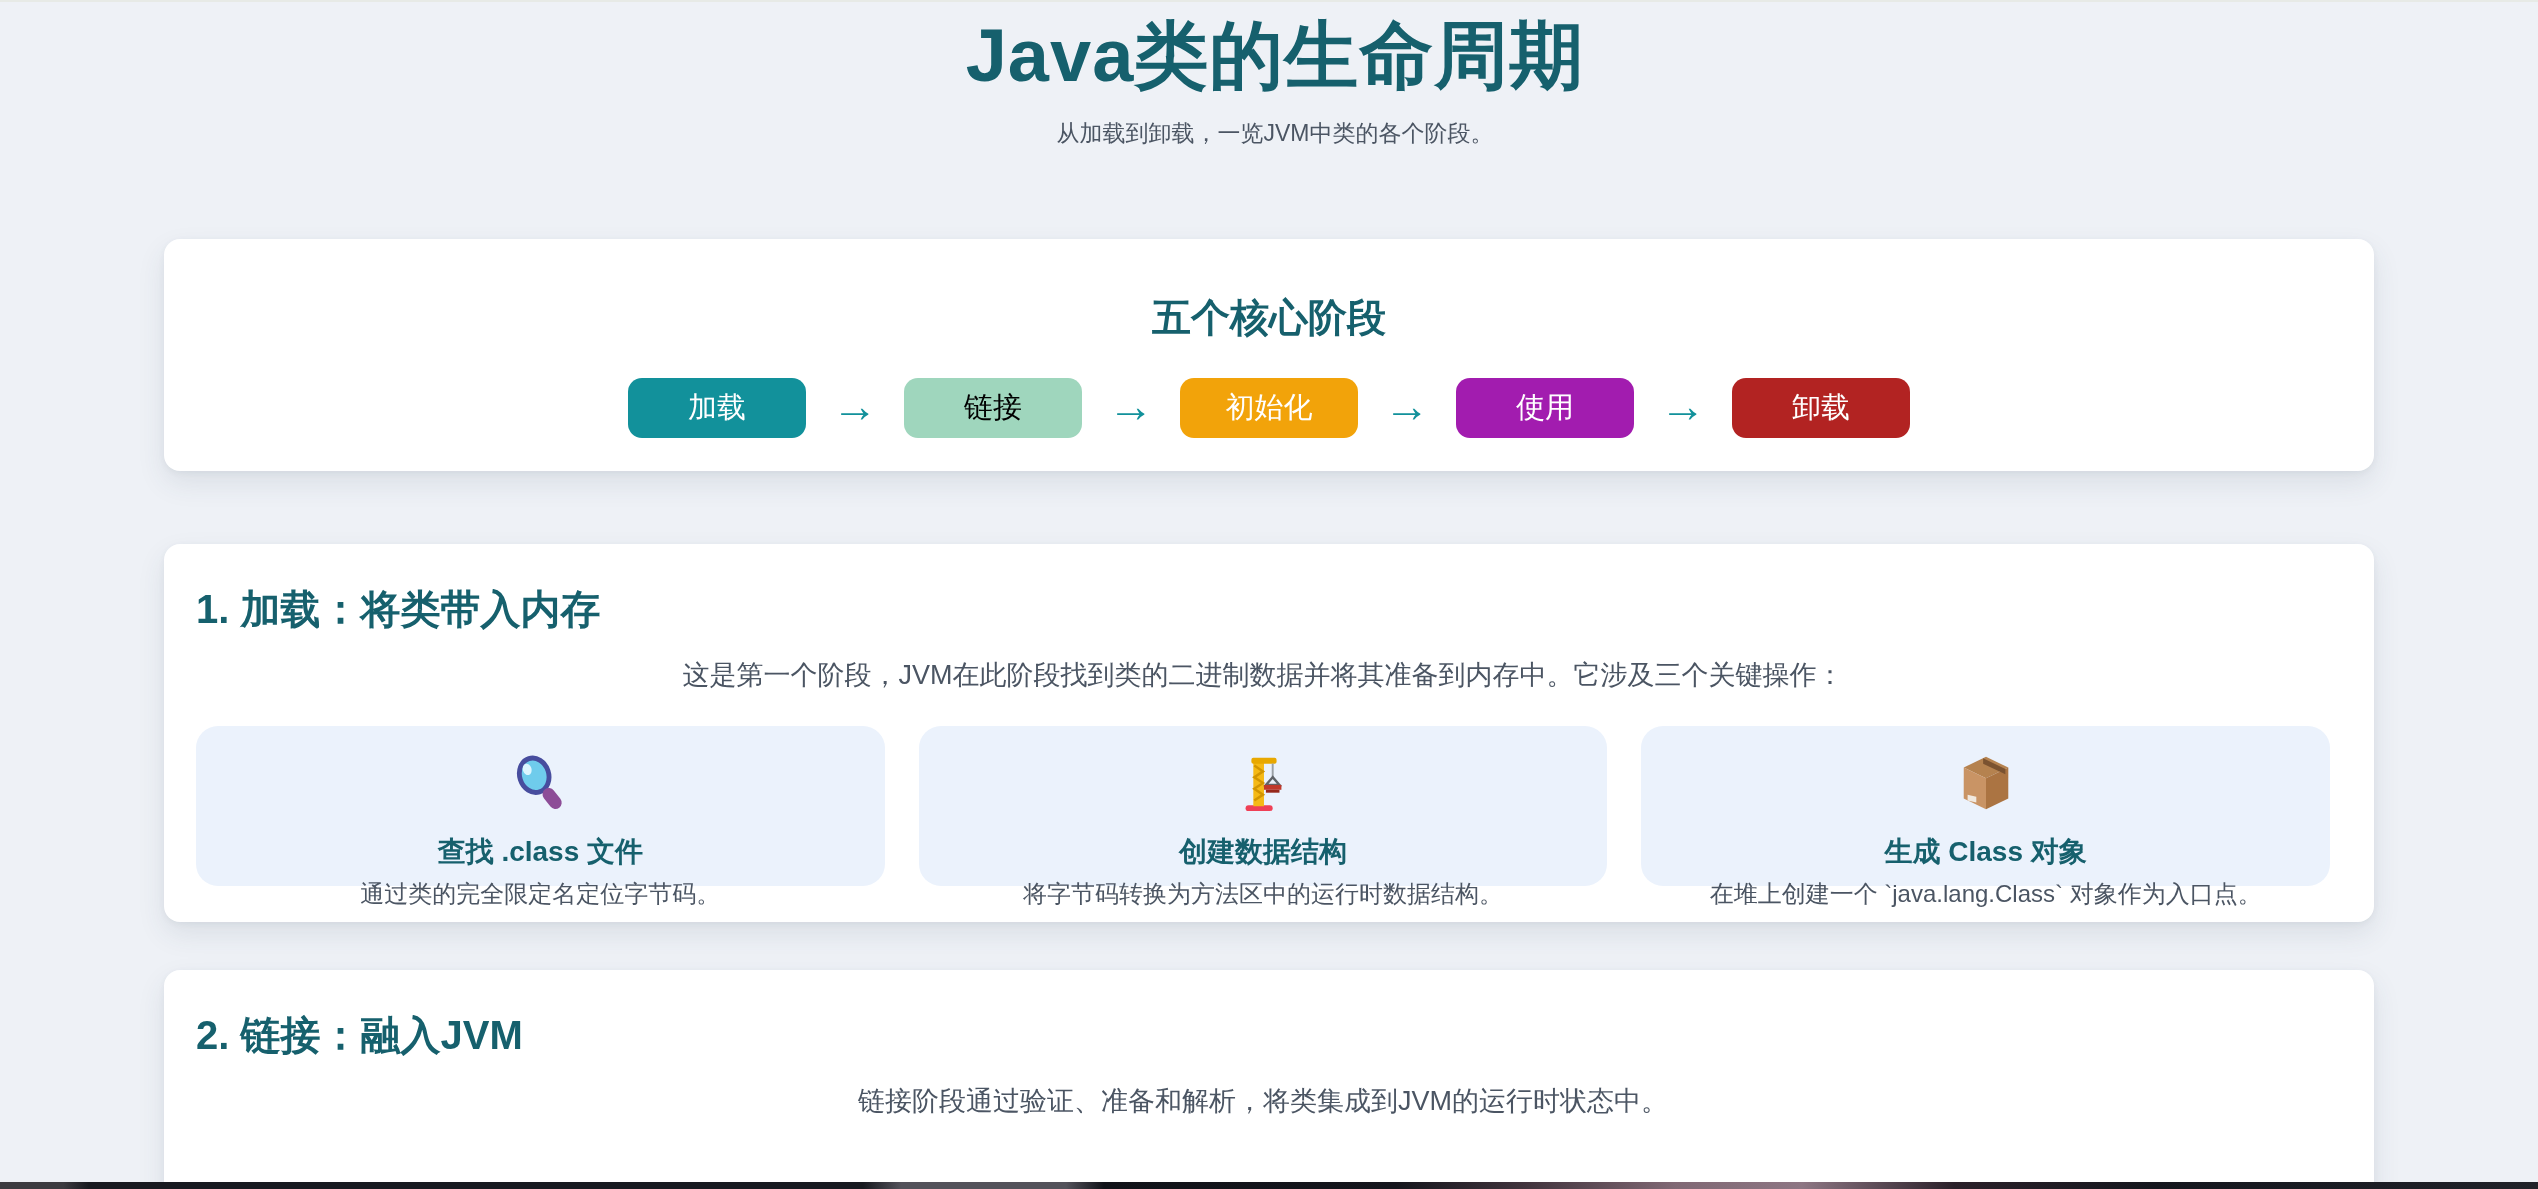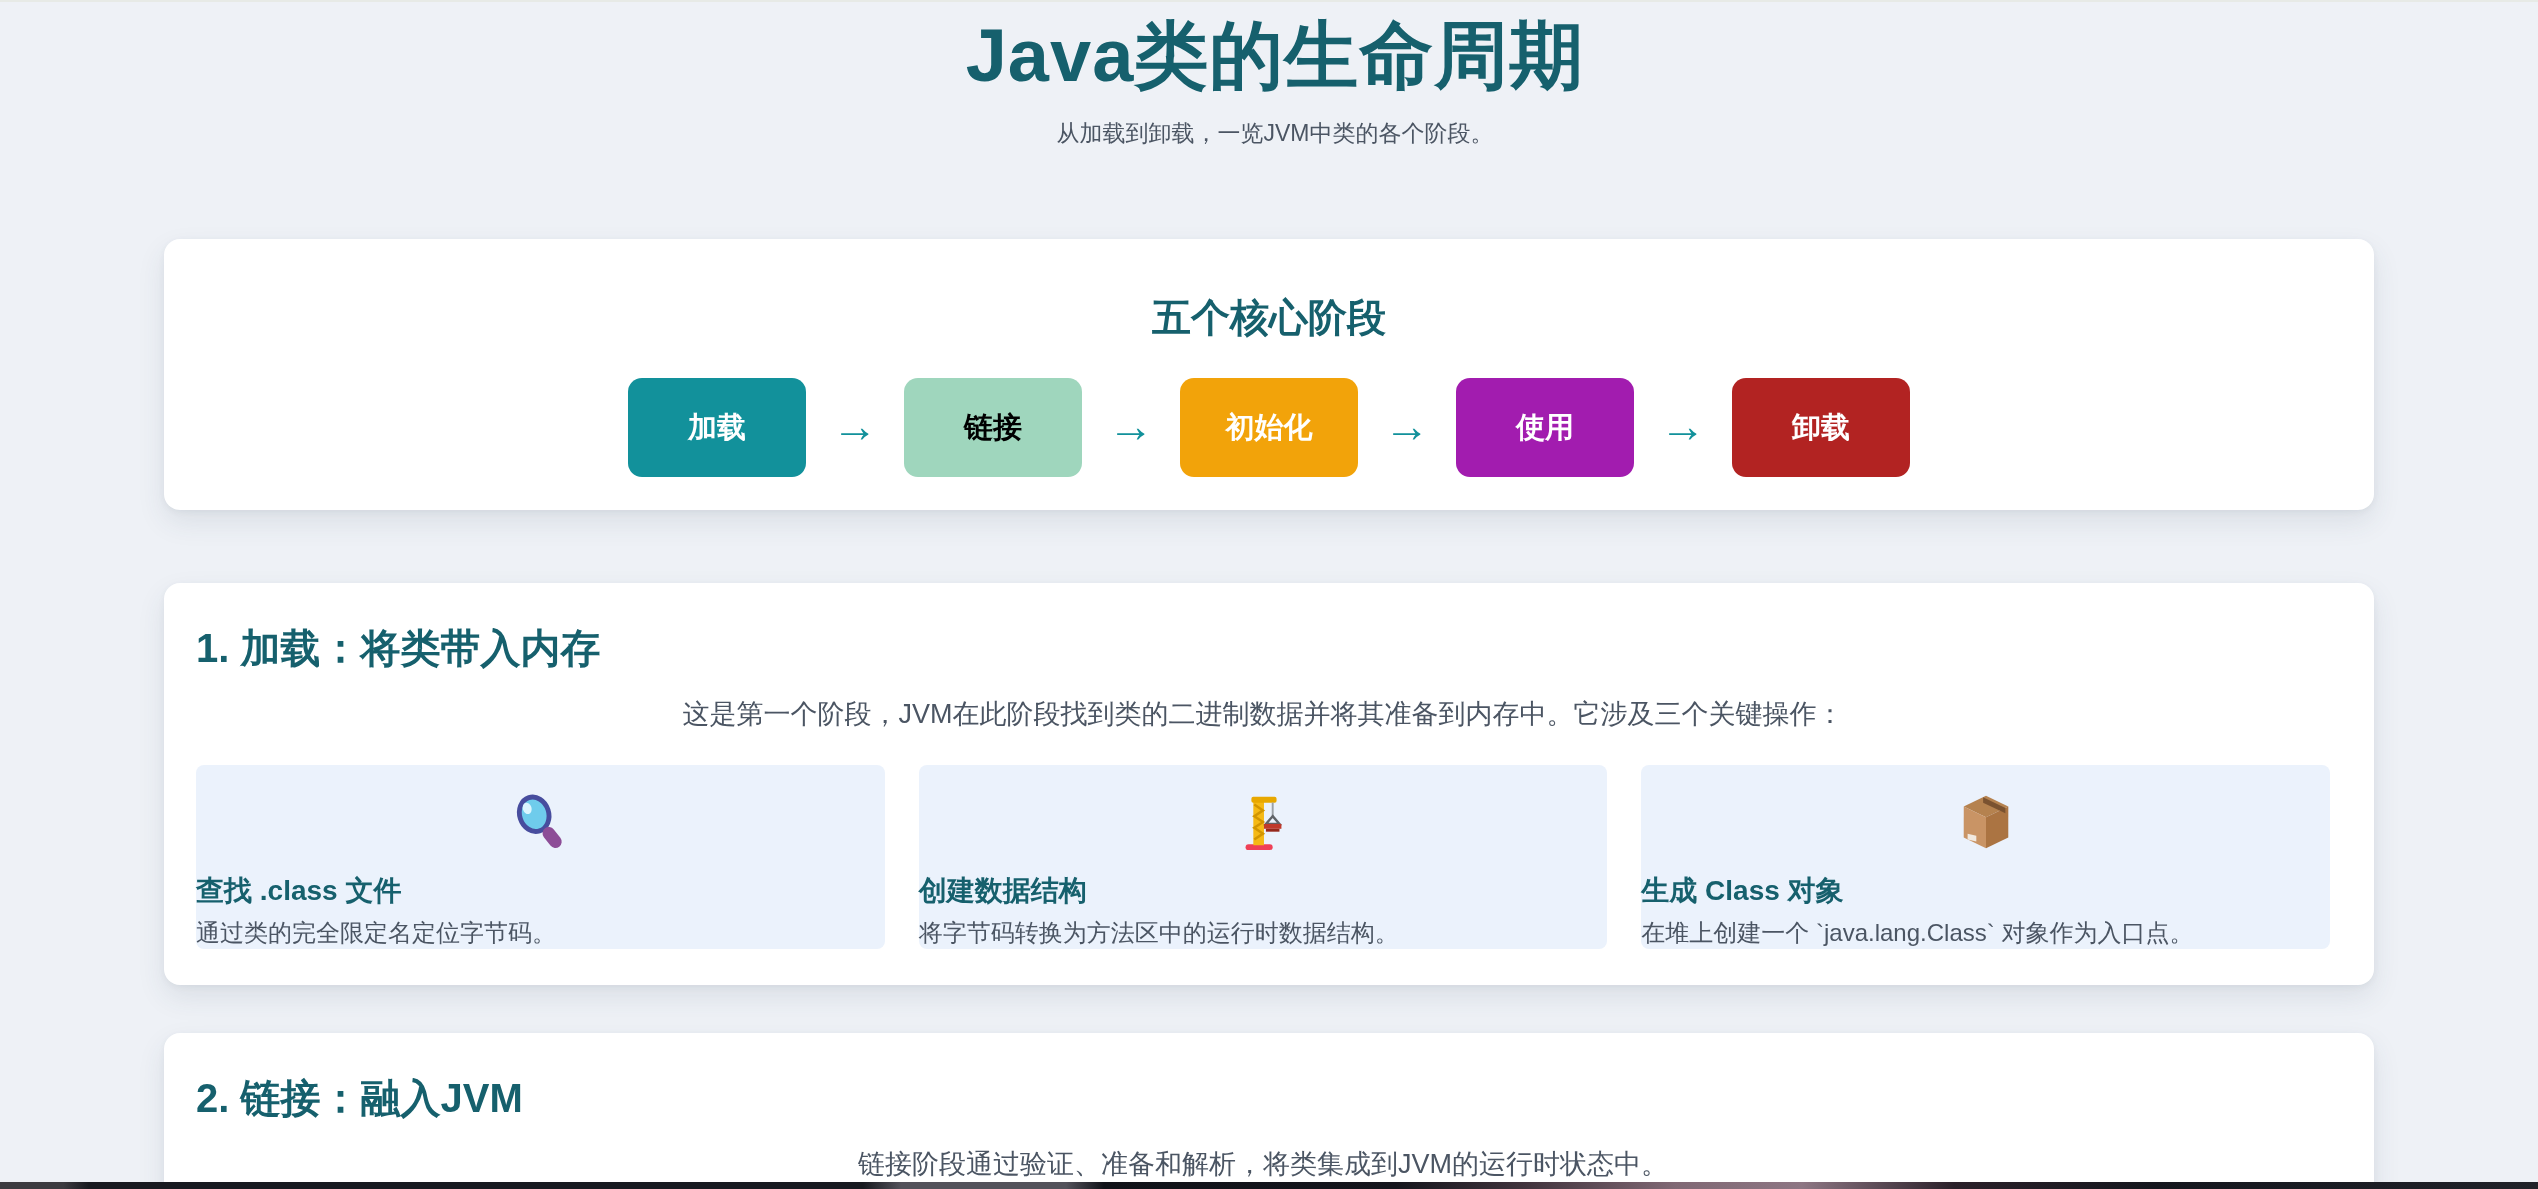--- a/index.html
+++ b/index.html
@@ -53,27 +53,27 @@
   }
   .stage-flow {
     margin-top: 36px;
     display: flex;
     justify-content: center;
     align-items: center;
     gap: 26px;
   }
   .stage-box {
     width: 178px;
-    height: 99px;
+    height: 60px;
     border-radius: 14px;
     display: flex;
     align-items: center;
     justify-content: center;
     font-size: 29px;
-    font-weight: 700;
+    font-weight: 400;
   }
   .flow-arrow {
     font-size: 46px;
     font-weight: 800;
     color: #12919b;
     line-height: 1;
     transform: translateY(-2px);
   }
 
   
@@ -98,22 +98,23 @@
   .linking-card { margin-top: 48px; height: 400px; }
 
   .ops-grid {
     margin-top: 30px;
     display: grid;
     grid-template-columns: repeat(3, 1fr);
     gap: 34px;
   }
   .op-card {
     background: #ebf2fc;
-    border-radius: 8px;
-    height: 184px;
+    border-radius: 22px;
+    height: 160px;
+    text-align: center;
   }
   .op-icon { display: block; margin: 26px auto 0 auto; width: 62px; height: 62px; }
   .op-title {
     margin: 20px 0 0 0;
     font-size: 28px;
     line-height: 1.25;
     font-weight: 800;
     color: #16606d;
   }
   .op-desc {

